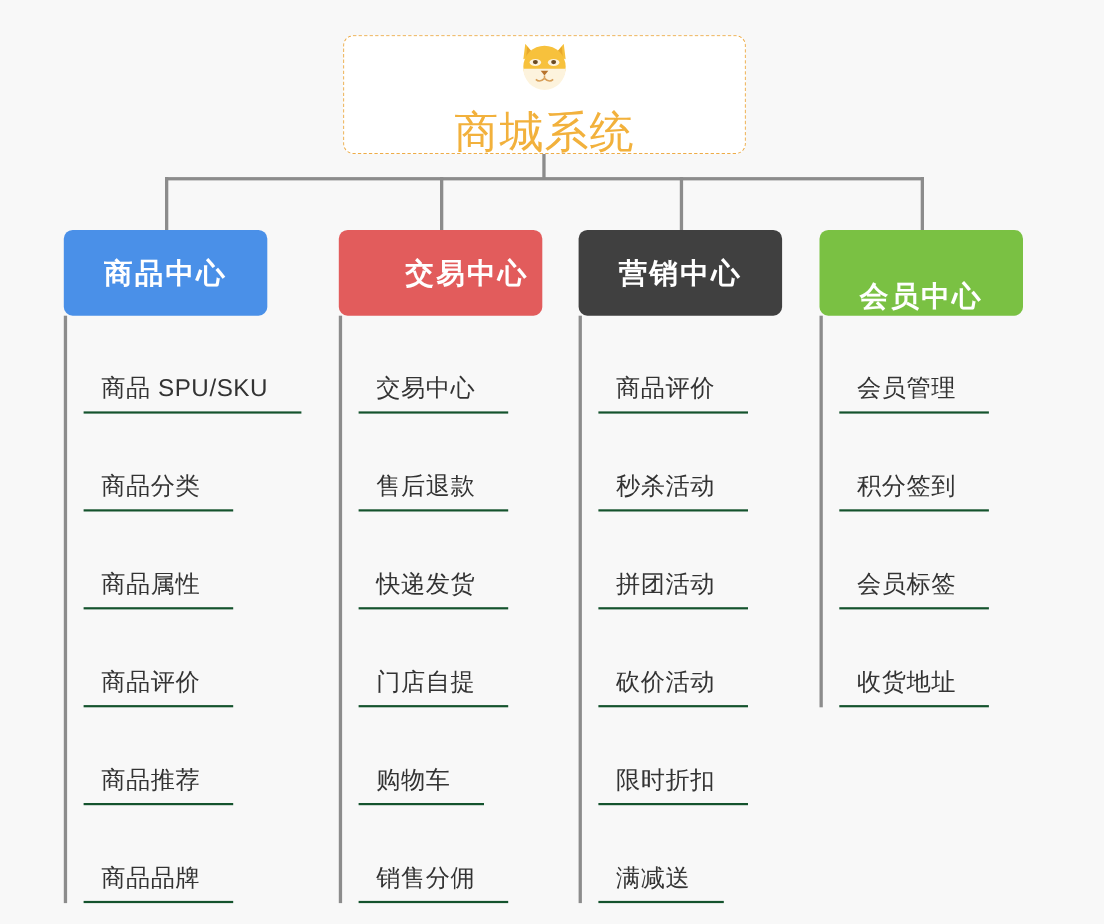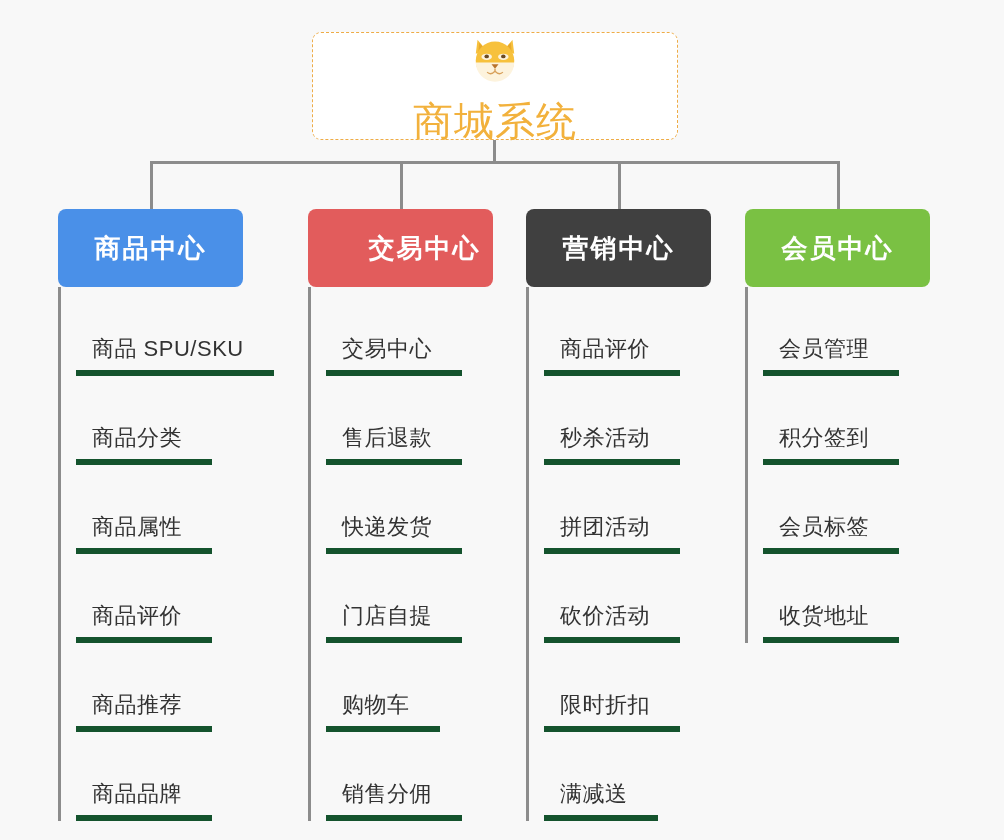--- a/index.html
+++ b/index.html
@@ -93,21 +93,21 @@
     box-sizing: border-box;
     display: flex;
     align-items: flex-end;
   }
   .leaf-label {
     display: inline-block;
     font-size: 22px;
     color: #333333;
     white-space: nowrap;
     padding: 0 30px 6px 16px;
-    border-bottom: 6px solid #14532d;
+    border-bottom: 2px solid #14532d;
     letter-spacing: 0.5px;
   }
 </style>
 </head>
 <body>
 
 <div id="canvas">
 
   <div class="root-node">
     <svg class="root-emoji" viewBox="0 0 64 64" aria-hidden="true">
@@ -210,21 +210,21 @@
       <div class="leaf-item">
         <span class="leaf-label">限时折扣</span>
       </div>
       <div class="leaf-item">
         <span class="leaf-label">满减送</span>
       </div>
     </div>
   </div>
 
   <div class="column" style="left:745px; width:185px;">
-    <div class="cat-box" style="background:#7ac143;">
+    <div class="cat-box" style="background:#7ac143;align-items:flex-end;">
       <span>会员中心</span>
     </div>
     <div class="leaf-list">
       <div class="leaf-item">
         <span class="leaf-label">会员管理</span>
       </div>
       <div class="leaf-item">
         <span class="leaf-label">积分签到</span>
       </div>
       <div class="leaf-item">

